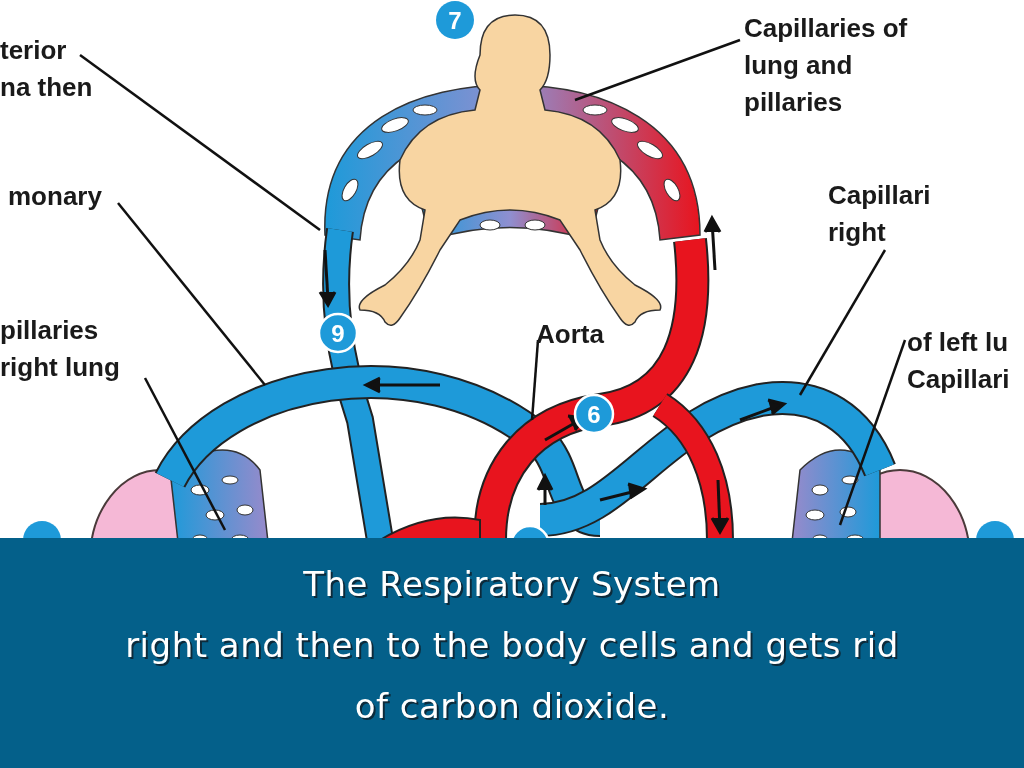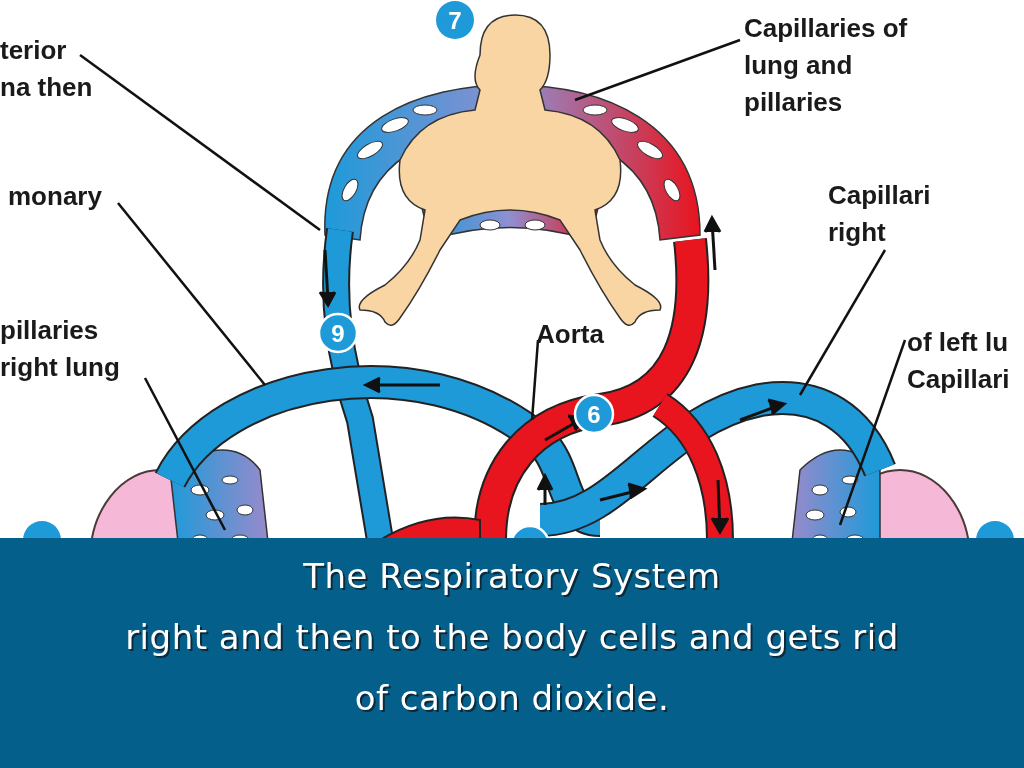--- a/index.html
+++ b/index.html
@@ -1,20 +1,20 @@
 <!DOCTYPE html>
 <html><head>
 <meta charset="utf-8">
 <style>
   html,body{margin:0;padding:0;}
   body{width:1024px;height:768px;position:relative;overflow:hidden;background:#ffffff;font-family:"Liberation Sans",sans-serif;}
   #diagram{position:absolute;left:0;top:0;width:1024px;height:768px;}
   .lbl{position:absolute;font-family:"Liberation Sans",sans-serif;font-weight:bold;font-size:26px;line-height:37px;color:#1a1a1a;white-space:nowrap;}
   .caption{position:absolute;left:0;top:538px;width:1024px;height:230px;background:#04608a;color:#ffffff;text-align:center;
-    font-family:"DejaVu Sans",sans-serif;font-size:34px;line-height:61px;letter-spacing:0.5px;text-shadow:2px 2px 0 #0d2a3a;padding-top:8px;box-sizing:border-box;}
+    font-family:"DejaVu Sans",sans-serif;font-size:34px;line-height:61px;letter-spacing:0.5px;text-shadow:2px 2px 0 #0d2a3a;padding-top:16px;box-sizing:border-box;}
   .caption div{white-space:nowrap;}
 </style>
 </head>
 <body>
 
 <svg id="diagram" viewBox="0 0 1024 768" xmlns="http://www.w3.org/2000/svg">
   <defs>
     <linearGradient id="capGrad" x1="0" x2="1" y1="0" y2="0">
       <stop offset="0" stop-color="#1e9ad9"></stop>
       <stop offset="0.5" stop-color="#8f8fd0"></stop>

